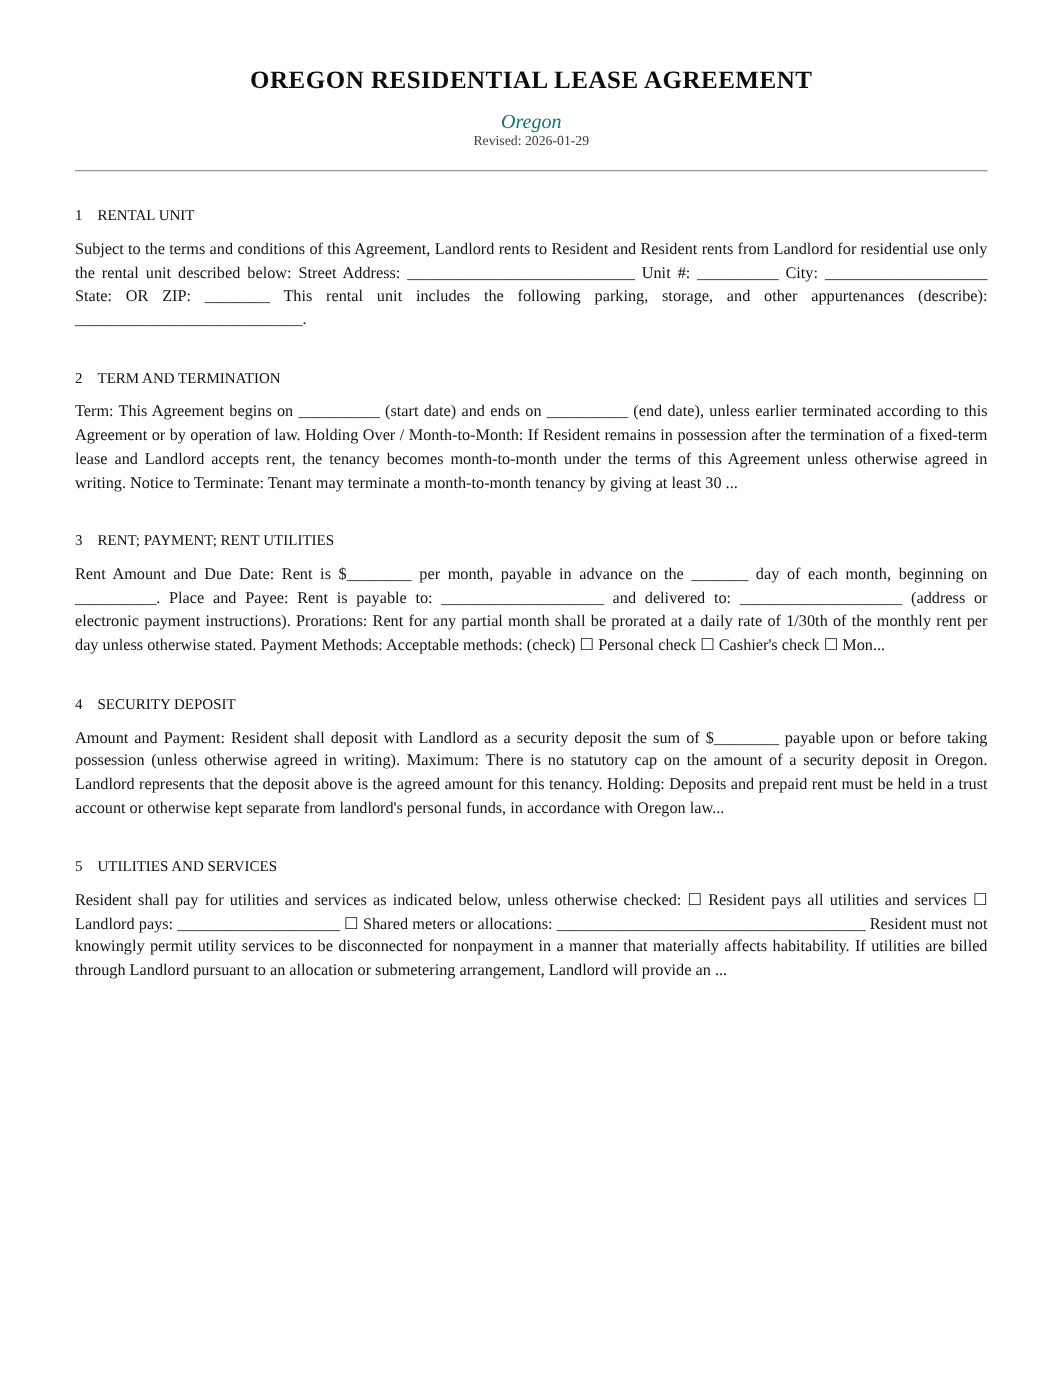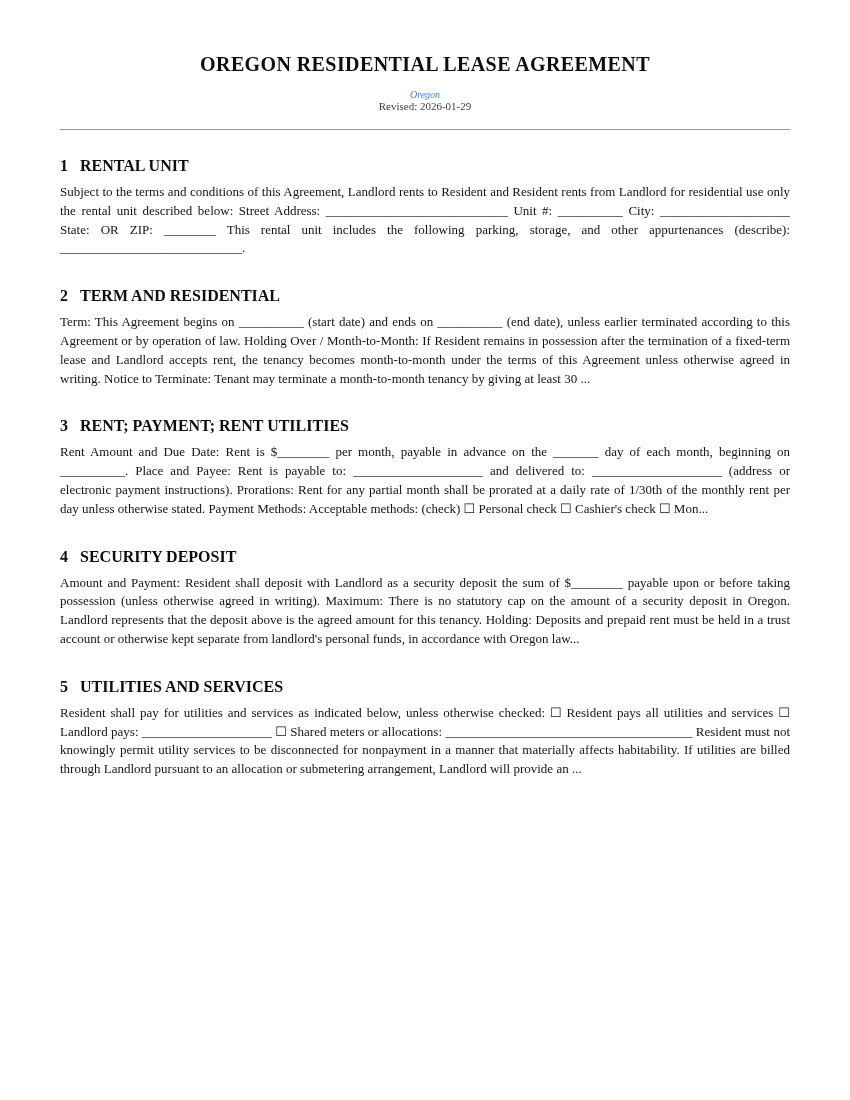--- a/index.html
+++ b/index.html
@@ -19,39 +19,39 @@
   .doc-header { text-align: center; }
   .doc-title {
     font-size: 20px;
     font-weight: 700;
     letter-spacing: 0.4px;
     color: #0d0d0d;
     font-family: "Liberation Serif", "DejaVu Serif", serif;
   }
   .doc-subtitle {
     margin-top: 13px;
-    font-size: 10px;
+    font-size: 16px;
     font-style: italic;
-    color: #3b82f6;
+    color: #0f766e;
   }
   .doc-revised {
     font-size: 11px;
     color: #3d3d3d;
   }
   .doc-rule {
     margin-top: 17px;
     border: none;
     border-top: 1.5px solid #979797;
     height: 0;
   }
   .section { margin-top: 29px; }
   .section:first-of-type { margin-top: 27px; }
   .section-heading {
-    font-size: 16px;
-    font-weight: 700;
+    font-size: 12px;
+    font-weight: 400;
     color: #0d0d0d;
     line-height: 17px;
   }
   .section-heading .sec-num {
     display: inline-block;
     margin-right: 12px;
   }
   .section-body {
     margin-top: 9px;
     font-size: 13px;
@@ -71,21 +71,21 @@
     <div class="doc-revised">Revised: 2026-01-29</div>
     <hr class="doc-rule">
   </header>
 
   <section class="section">
     <h2 class="section-heading"><span class="sec-num">1</span><span>RENTAL UNIT</span></h2>
     <p class="section-body">Subject to the terms and conditions of this Agreement, Landlord rents to Resident and Resident rents from Landlord for residential use only the rental unit described below: Street Address: ____________________________ Unit #: __________ City: ____________________ State: OR ZIP: ________ This rental unit includes the following parking, storage, and other appurtenances (describe): ____________________________.</p>
   </section>
 
   <section class="section">
-    <h2 class="section-heading"><span class="sec-num">2</span><span>TERM AND RESIDENTIAL</span></h2>
+    <h2 class="section-heading"><span class="sec-num">2</span><span>TERM AND TERMINATION</span></h2>
     <p class="section-body">Term: This Agreement begins on __________ (start date) and ends on __________ (end date), unless earlier terminated according to this Agreement or by operation of law. Holding Over / Month-to-Month: If Resident remains in possession after the termination of a fixed-term lease and Landlord accepts rent, the tenancy becomes month-to-month under the terms of this Agreement unless otherwise agreed in writing. Notice to Terminate: Tenant may terminate a month-to-month tenancy by giving at least 30 ...</p>
   </section>
 
   <section class="section">
     <h2 class="section-heading"><span class="sec-num">3</span><span>RENT; PAYMENT; RENT UTILITIES</span></h2>
     <p class="section-body">Rent Amount and Due Date: Rent is $________ per month, payable in advance on the _______ day of each month, beginning on __________. Place and Payee: Rent is payable to: ____________________ and delivered to: ____________________ (address or electronic payment instructions). Prorations: Rent for any partial month shall be prorated at a daily rate of 1/30th of the monthly rent per day unless otherwise stated. Payment Methods: Acceptable methods: (check) ☐ Personal check ☐ Cashier's check ☐ Mon...</p>
   </section>
 
   <section class="section">
     <h2 class="section-heading"><span class="sec-num">4</span><span>SECURITY DEPOSIT</span></h2>

